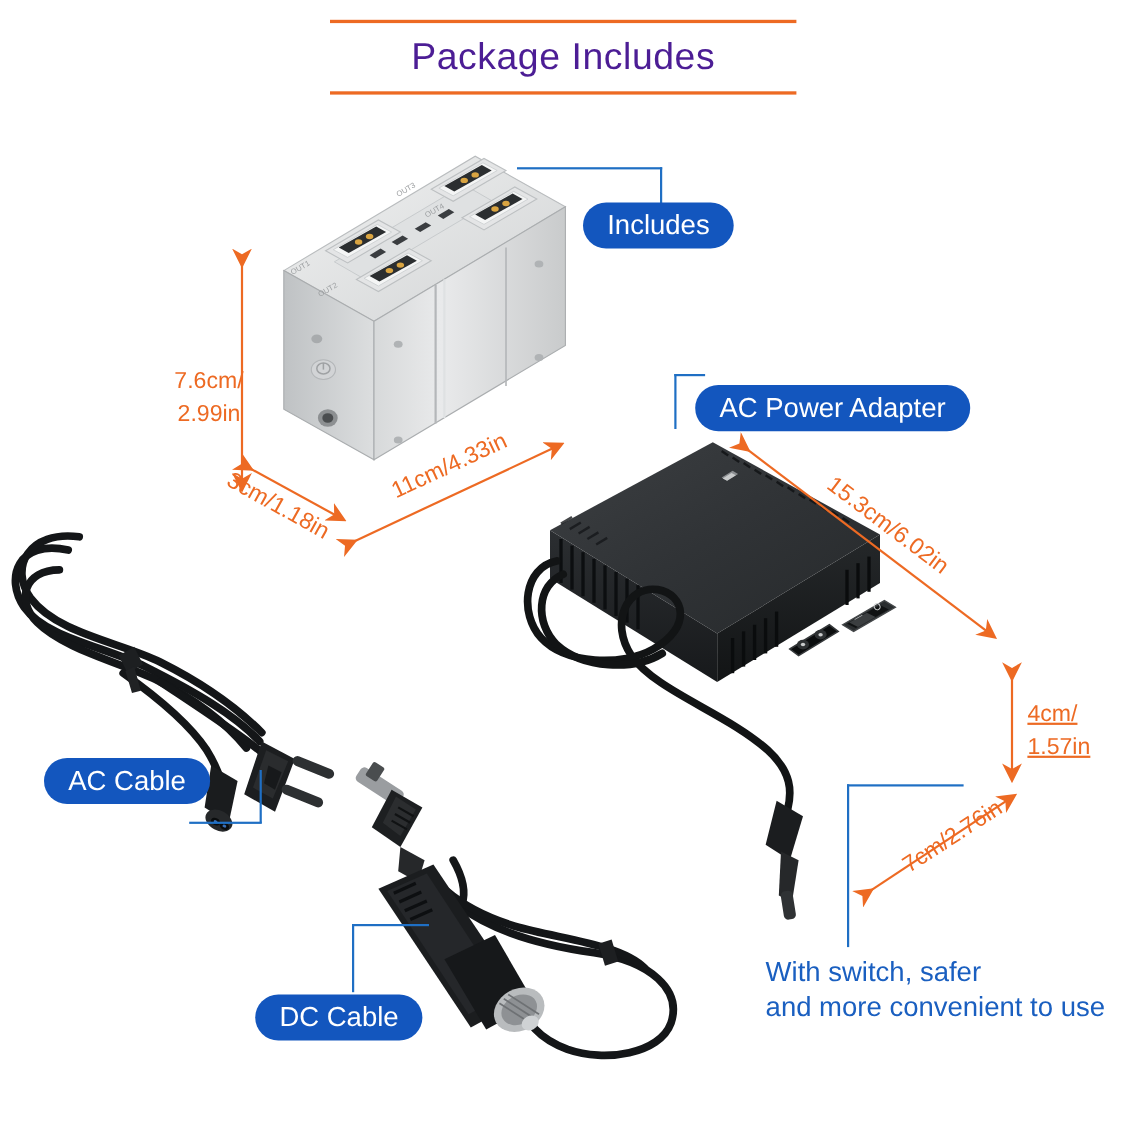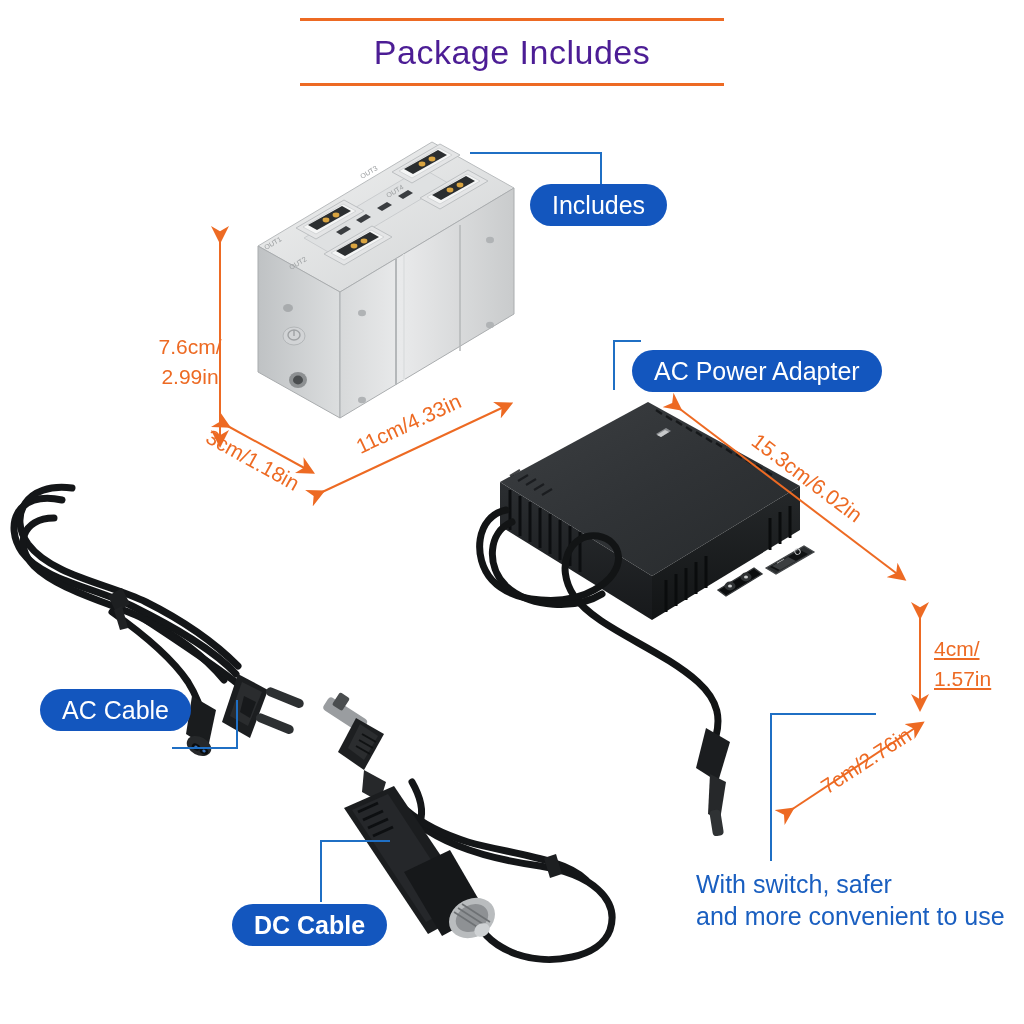--- a/index.html
+++ b/index.html
@@ -432,15 +432,15 @@
       </g>
 
       <g>
         <polygon points="244,168 256,164 262,184 250,188" fill="#1d1f21"></polygon>
       </g>
     </svg>
   </div>
 
   <div class="lead v" style="left:320px;top:840px;height:62px;"></div>
   <div class="lead h" style="left:320px;top:840px;width:70px;"></div>
-  <div class="pill" style="left:232px;top:904px;font-weight:bold;">DC Cable</div>
+  <div class="pill" style="left:232px;top:904px;">DC Cable</div>
 
 </div>
 
 </body></html>

